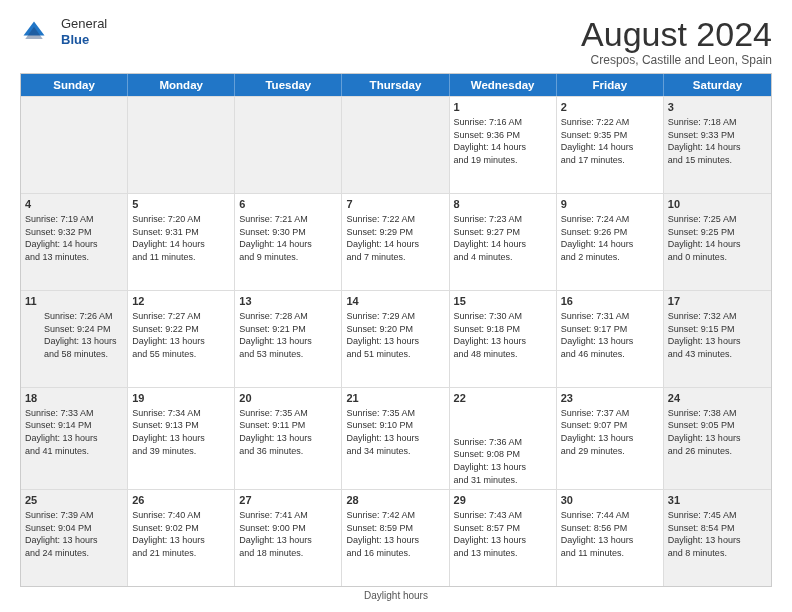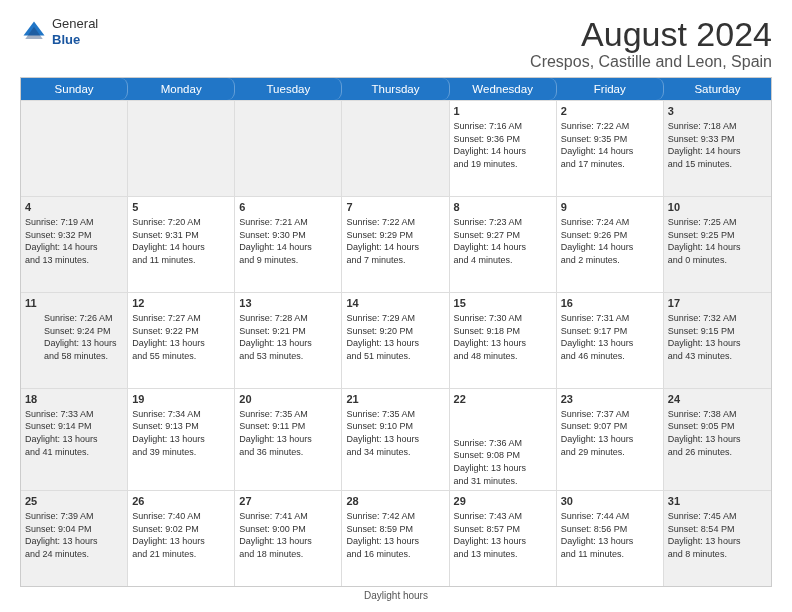--- a/index.html
+++ b/index.html
@@ -19,21 +19,21 @@
     }
     .header-row {
       display: flex;
       align-items: flex-start;
       justify-content: space-between;
       margin-bottom: 6px;
     }
     .logo {
       display: flex;
       align-items: center;
-      gap: 4px;
+      gap: 13px;
       justify-content: flex-end;
     }
     .logo-text {
       font-size: 13px;
       line-height: 1.2;
     }
     .logo-general { font-weight: normal; color: #333; }
     .logo-blue { color: #1a56a0; font-weight: bold; }
     .logo-icon {
       width: 28px;
@@ -43,42 +43,41 @@
       text-align: right;
       margin-left: 25px;
     }
     .month-year {
       font-size: 34px;
       font-weight: 300;
       color: #333;
       line-height: 1.1;
     }
     .location {
-      font-size: 16px;
+      font-size: 12px;
       color: #555;
     }
     .calendar {
       flex: 1;
       display: flex;
       flex-direction: column;
       border: 1px solid #ccc;
     }
     .cal-header {
       display: grid;
       grid-template-columns: repeat(7, 1fr);
       background: #2176c7;
     }
     .cal-header-cell {
       color: #fff;
       font-size: 11.5px;
-      font-weight: normal;
+      font-weight: bold;
       text-align: center;
       padding: 5px 12px;
       border-right: 1px solid rgba(255,255,255,0.3);
-      border-radius: 8px;
     }
     .cal-header-cell:last-child { border-right: none; }
     .cal-body {
       flex: 1;
       display: flex;
       flex-direction: column;
     }
     .cal-row {
       display: grid;
       grid-template-columns: repeat(7, 1fr);

